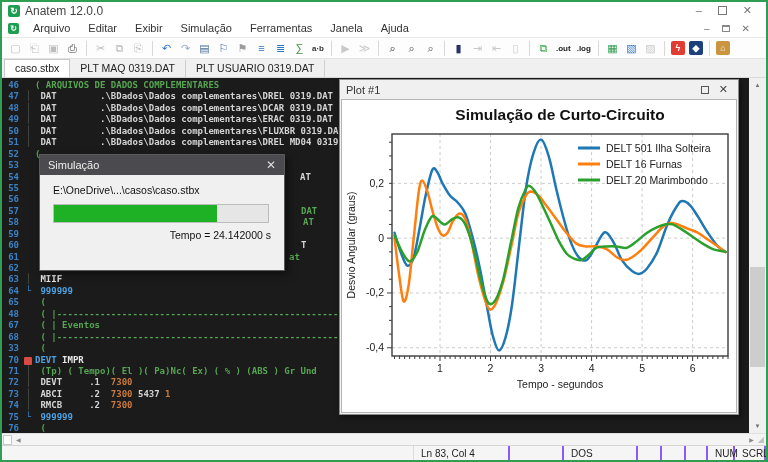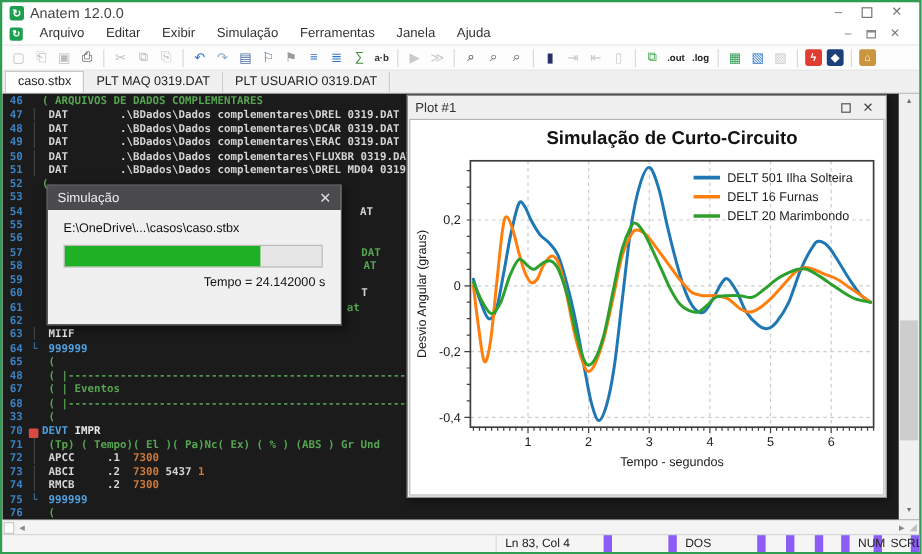--- a/index.html
+++ b/index.html
@@ -91,21 +91,21 @@
 
   
   .hscroll { height:12px; background:#f4f4f4; border-top:1px solid #e0e0e0; display:flex; align-items:center;
              flex:0 0 auto; }
   .hbox { width:9px; height:10px; background:#fff; border:1px solid #c9c9c9; margin-left:1px; }
   .harrow { font-size:6px; color:#8a8a8a; padding:0 4px; }
   .htrack { flex:1; }
   .hgrip { color:#c2c2c2; font-size:8px; padding-right:2px; }
   .statusbar { height:15px; background:#f5f5f5; border-top:1px solid #d5d5d5; display:flex; align-items:stretch;
                font-size:10px; color:#222; flex:0 0 auto; }
-  .scell { border-right:7px solid #8b5cf6; display:flex; align-items:center; padding-left:7px; flex:0 0 auto; }
+  .scell { border-right:2px solid #8b5cf6; display:flex; align-items:center; padding-left:7px; flex:0 0 auto; }
   .scell.flex { flex:1 1 auto; border-right:1px solid #dcdcdc; }
 </style>
 </head>
 <body>
 
 <div class="window">
 
   <div class="titlebar">
     <span class="appicon">↻</span>
     <span class="title-text">Anatem 12.0.0</span>
@@ -227,21 +227,21 @@
         <div class="eline"><span class="ln">62</span><span class="fd"></span><span class="ct"></span></div>
         <div class="eline"><span class="ln">63</span><span class="fd">│</span><span class="ct"><span class="cwb"> MIIF</span></span></div>
         <div class="eline"><span class="ln">64</span><span class="fd"><span class="foldend">└</span></span><span class="ct"><span class="cb"> 999999</span></span></div>
         <div class="eline"><span class="ln">65</span><span class="fd"></span><span class="ct"><span class="cg"> (</span></span></div>
         <div class="eline"><span class="ln">48</span><span class="fd"></span><span class="ct"><span class="cg"> ( |------------------------------------------------------------</span></span></div>
         <div class="eline"><span class="ln">67</span><span class="fd"></span><span class="ct"><span class="cg"> ( | Eventos</span></span></div>
         <div class="eline"><span class="ln">68</span><span class="fd"></span><span class="ct"><span class="cg"> ( |------------------------------------------------------------</span></span></div>
         <div class="eline"><span class="ln">33</span><span class="fd"></span><span class="ct"><span class="cg"> (</span></span></div>
         <div class="eline"><span class="ln">70</span><span class="fd"><span class="redmark"></span></span><span class="ct"><span class="ckb">DEVT</span><span class="cwb"> IMPR</span></span></div>
         <div class="eline"><span class="ln">71</span><span class="fd">│</span><span class="ct"><span class="cg"> (Tp) ( Tempo)( El )( Pa)Nc( Ex) ( % ) (ABS ) Gr Und</span></span></div>
-        <div class="eline"><span class="ln">72</span><span class="fd">│</span><span class="ct"><span class="cw"> APCC     .1  </span><span class="co">7300</span></span></div>
+        <div class="eline"><span class="ln">72</span><span class="fd">│</span><span class="ct"><span class="cw"> DEVT     .1  </span><span class="co">7300</span></span></div>
         <div class="eline"><span class="ln">73</span><span class="fd">│</span><span class="ct"><span class="cw"> ABCI     .2  </span><span class="co">7300</span><span class="cw"> 5437 </span><span class="co">1</span></span></div>
         <div class="eline"><span class="ln">74</span><span class="fd">│</span><span class="ct"><span class="cw"> RMCB     .2  </span><span class="co">7300</span></span></div>
         <div class="eline"><span class="ln">75</span><span class="fd"><span class="foldend">└</span></span><span class="ct"><span class="cb"> 999999</span></span></div>
         <div class="eline"><span class="ln">76</span><span class="fd"></span><span class="ct"><span class="cg"> (</span></span></div>
       </div>
 
     <div class="vscroll">
       <span class="varrow">▲</span>
       <span class="vtrack">
           <span class="vthumb"></span>

